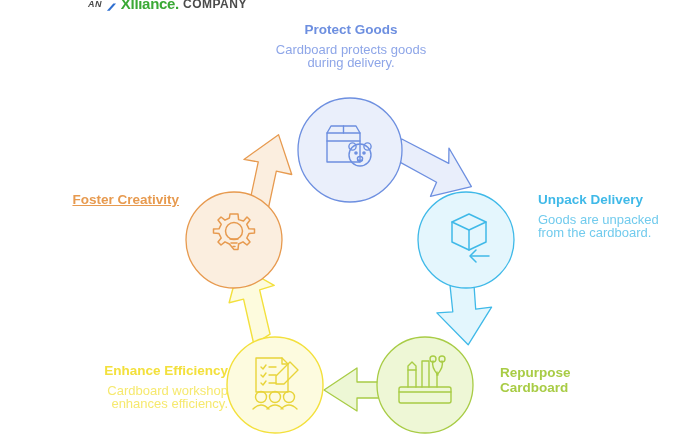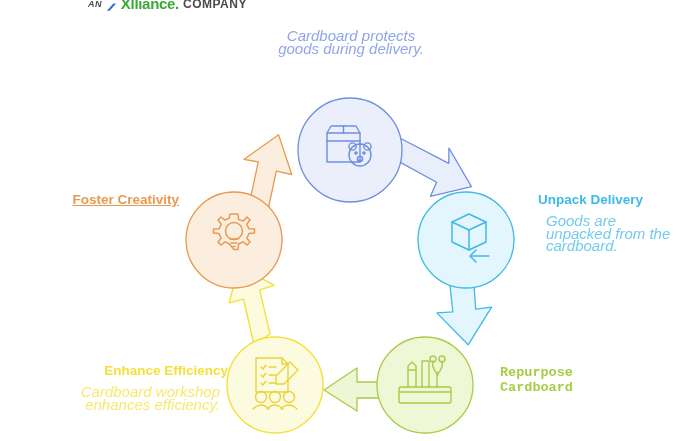--- a/index.html
+++ b/index.html
@@ -66,37 +66,36 @@
   .stage-text {
     position: absolute;
   }
   .stage-title {
     font-size: 13.5px;
     font-weight: bold;
     line-height: 15px;
     margin: 0 0 7px 0;
   }
   .stage-desc {
-    font-size: 15px;
+    font-size: 13px;
     line-height: 12.5px;
-    margin: 8px;
-    font-style: italic;
+    margin: 0;
   }
 
   .t-protect { left: 258px; top: 22px; width: 186px; text-align: center; }
   .t-unpack  { left: 538px; top: 192px; width: 150px; text-align: left; }
   .t-repurp  { left: 500px; top: 365px; width: 140px; text-align: left; }
   .t-enhance { left: 60px;  top: 363px; width: 168px; text-align: right; }
   .t-foster  { left: 34px;  top: 192px; width: 145px; text-align: right; }
 
   .c-blue   { color: #6d8fe0; }
   .c-blue-d { color: #8ea6e8; }
   .c-cyan   { color: #3fb9e8; }
   .c-cyan-d { color: #72cbed; }
-  .c-green  { color: #a8cc45; font-family: Liberation Mono, monospace; }
+  .c-green  { color: #a8cc45; }
   .c-green-d{ color: #bdd86e; }
   .c-yell   { color: #f3e03c; }
   .c-yell-d { color: #f6e96f; }
   .c-orng   { color: #e79a4f; text-decoration: underline; }
   .c-orng-d { color: #eeb176; }
 </style>
 </head>
 <body>
 
 <div id="brand-logo">
@@ -218,20 +217,21 @@
                L225 220.2 L229.4 218 L230 214 Z" transform="translate(0,0)"></path>
       <circle cx="234" cy="231" r="8.5"></circle>
       <path d="M230 239 L238 239"></path>
       <path d="M231 243 L237 243"></path>
       <path d="M233 246.5 L235 246.5"></path>
     </g>
   </g>
 </svg>
 
 <div class="stage-text t-protect">
+  <div class="stage-title c-blue">Protect Goods</div>
   <div class="stage-desc c-blue-d">Cardboard protects goods during delivery.</div>
 </div>
 
 <div class="stage-text t-unpack">
   <div class="stage-title c-cyan">Unpack Delivery</div>
   <div class="stage-desc c-cyan-d">Goods are unpacked from the cardboard.</div>
 </div>
 
 <div class="stage-text t-repurp">
   <div class="stage-title c-green">Repurpose Cardboard</div>

